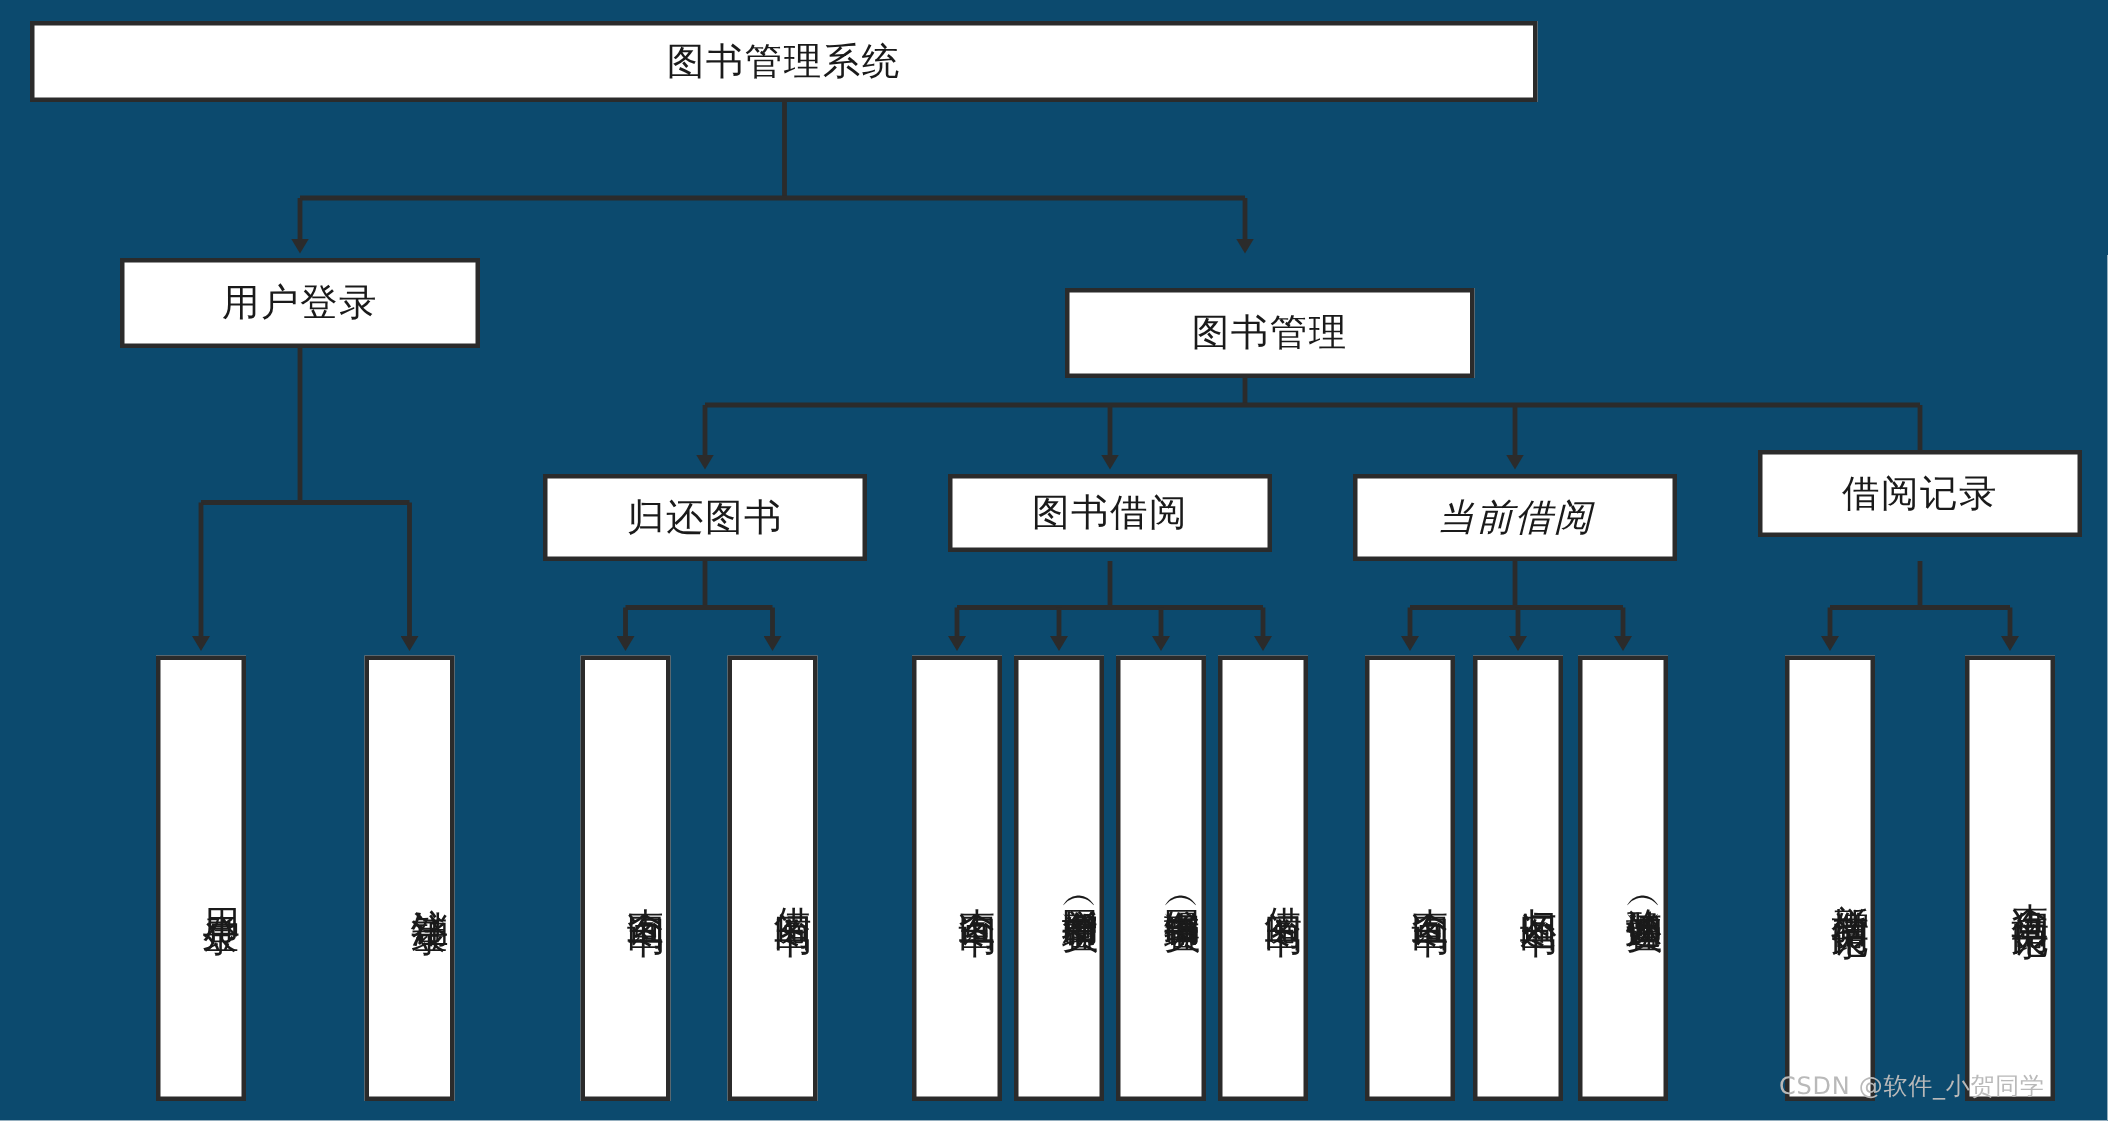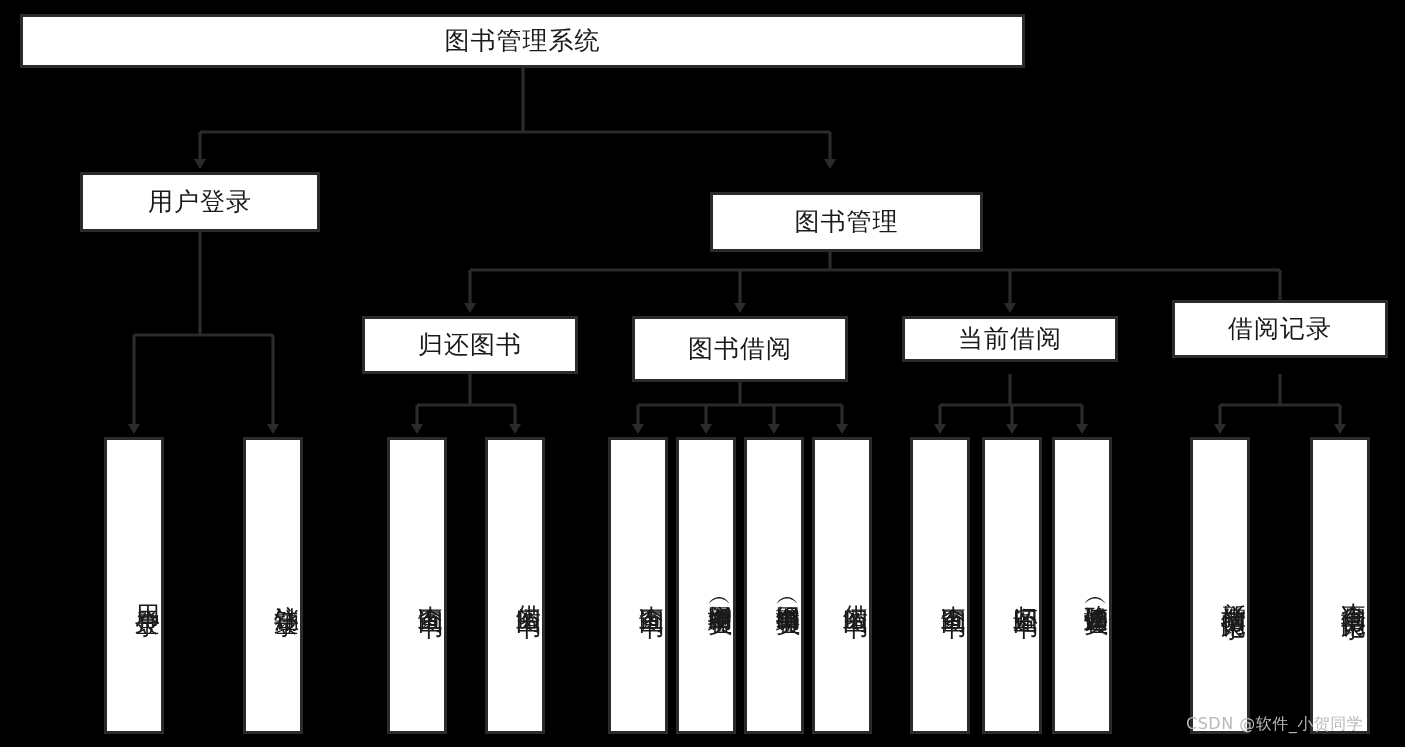--- a/index.html
+++ b/index.html
@@ -8,21 +8,21 @@
     padding: 0;
     background: #ffffff;
   }
   body {
     font-family: "DejaVu Sans", "Liberation Sans", sans-serif;
   }
   #diagram {
     position: relative;
     width: 1405px;
     height: 747px;
-    background: #000000;
+    background: #0c4a6e;
     overflow: hidden;
   }
   #edges {
     position: absolute;
     left: 0;
     top: 0;
     width: 1405px;
     height: 747px;
     pointer-events: none;
   }
@@ -121,22 +121,22 @@
       <path d="M1340,405 L1340,425" marker-end="url(#arrow)"></path>
     </g>
   </svg>
 
   <div class="node horiz" id="n-root" style="left: 20px; top: 14px; width: 1005px; height: 54px;">图书管理系统</div>
 
   <div class="node horiz" id="n-l2-0" style="left: 80px; top: 172px; width: 240px; height: 60px;">用户登录</div>
   <div class="node horiz" id="n-l2-1" style="left: 710px; top: 172px; width: 273px; height: 60px; margin-top: 20px;">图书管理</div>
 
   <div class="node horiz" id="n-l3-0" style="left: 362px; top: 316px; width: 216px; height: 58px;">归还图书</div>
-  <div class="node horiz" id="n-l3-1" style="left: 632px; top: 316px; width: 216px; height: 66px;">图书借阅</div>
-  <div class="node horiz" id="n-l3-2" style="left: 902px; top: 316px; width: 216px; height: 46px;">当前借阅</div>
+  <div class="node horiz" id="n-l3-1" style="left: 632px; top: 316px; width: 216px; height: 52px;">图书借阅</div>
+  <div class="node horiz" id="n-l3-2" style="left: 902px; top: 316px; width: 216px; height: 58px; font-style: italic;">当前借阅</div>
   <div class="node horiz" id="n-l3-3" style="left: 1172px; top: 300px; width: 216px; height: 58px;">借阅记录</div>
 
   <div class="node vert" id="n-leaf-0" style="left: 104px; top: 437px; width: 60px; height: 297px;">用户登录</div>
   <div class="node vert" id="n-leaf-1" style="left: 243px; top: 437px; width: 60px; height: 297px;">注销登录</div>
   <div class="node vert" id="n-leaf-2" style="left: 387px; top: 437px; width: 60px; height: 297px;">查询图书</div>
   <div class="node vert" id="n-leaf-3" style="left: 485px; top: 437px; width: 60px; height: 297px;">借阅图书</div>
   <div class="node vert" id="n-leaf-4" style="left: 608px; top: 437px; width: 60px; height: 297px;">查询图书</div>
   <div class="node vert tall-text" id="n-leaf-5" style="left: 676px; top: 437px; width: 60px; height: 297px;">新增图书（管理员）</div>
   <div class="node vert tall-text" id="n-leaf-6" style="left: 744px; top: 437px; width: 60px; height: 297px;">编辑图书（管理员）</div>
   <div class="node vert" id="n-leaf-7" style="left: 812px; top: 437px; width: 60px; height: 297px;">借阅图书</div>

